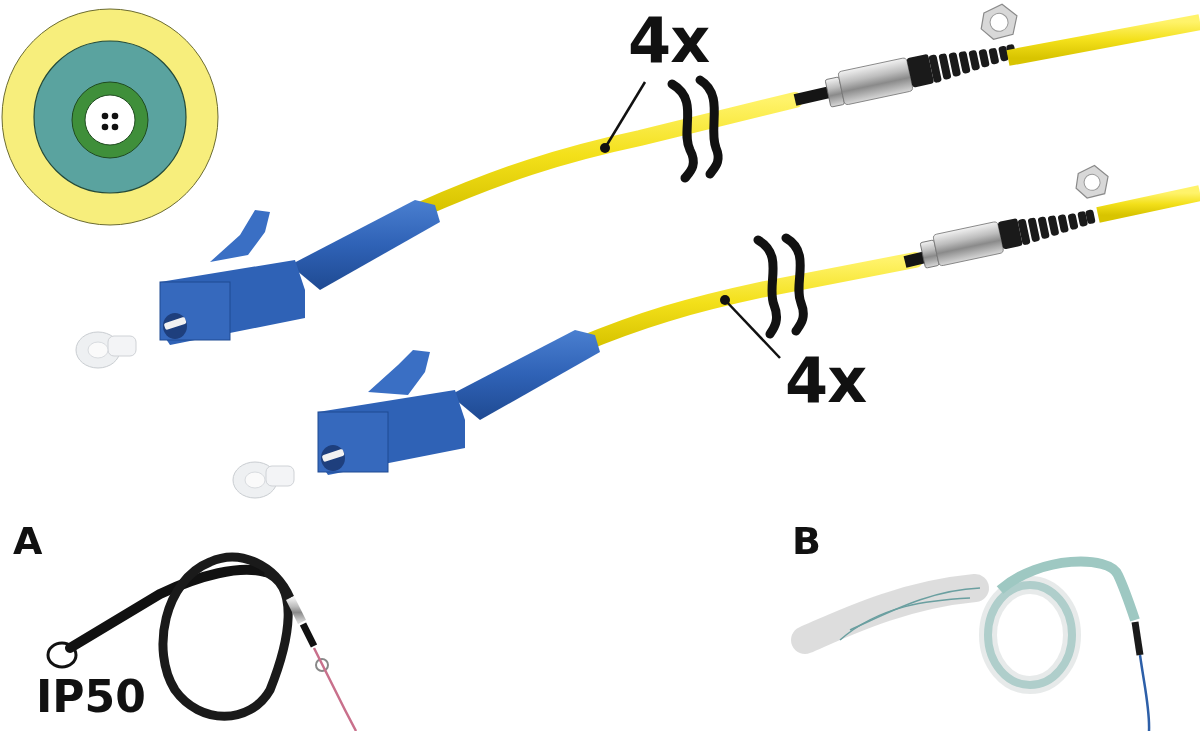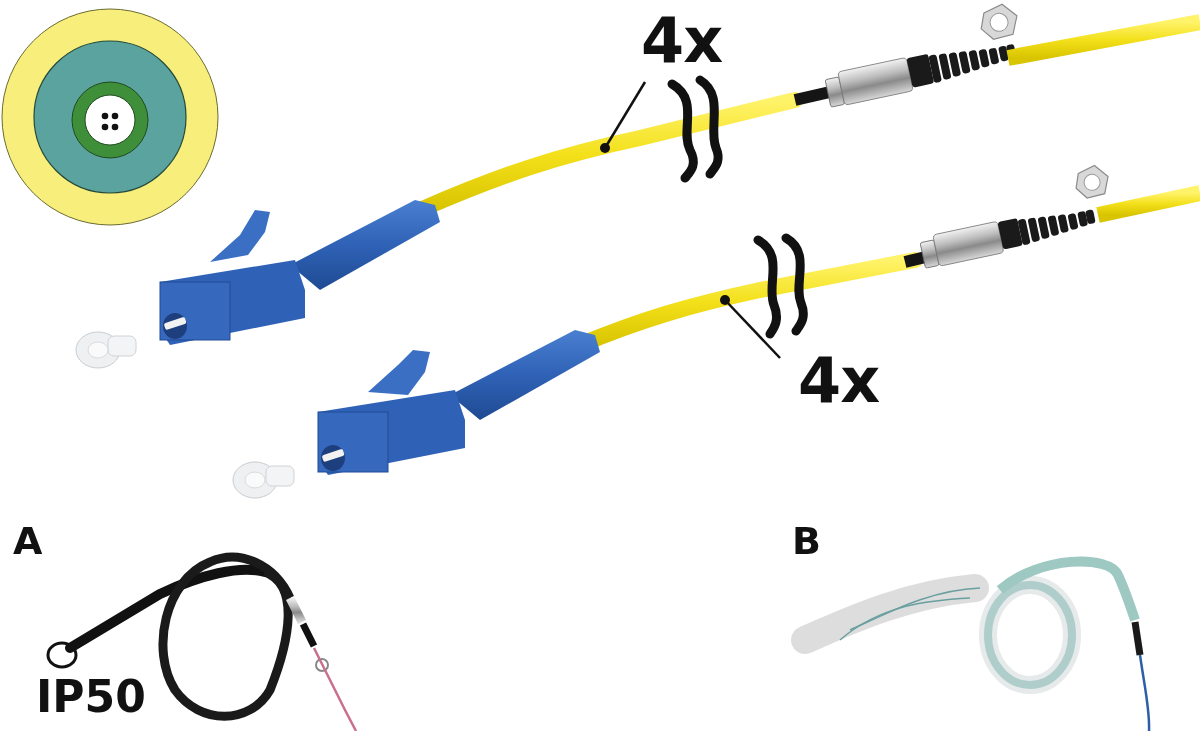--- a/index.html
+++ b/index.html
@@ -1,20 +1,20 @@
 <!DOCTYPE html>
 <html><head>
 <meta charset="utf-8">
 <style>
   html, body { margin: 0; padding: 0; background: #ffffff; }
   body { width: 1200px; height: 731px; position: relative; overflow: hidden;
          font-family: "DejaVu Sans", "Liberation Sans", sans-serif; }
   .canvas { position: absolute; left: 0; top: 0; width: 1200px; height: 731px; }
   .label { position: absolute; font-weight: bold; color: #111; line-height: 1; }
-  .qty { font-size: 62px; letter-spacing: -1px; margin-left: 13px; }
+  .qty { font-size: 62px; letter-spacing: -1px; }
   .panel-letter { font-size: 38px; }
   .ip { font-size: 44px; text-align: center; }
 </style>
 </head>
 <body>
 
 <svg class="canvas" viewBox="0 0 1200 731" xmlns="http://www.w3.org/2000/svg">
   <defs>
     <linearGradient id="blueGrad" x1="0" y1="0" x2="0" y2="1">
       <stop offset="0" stop-color="#4a7fd0"></stop>

